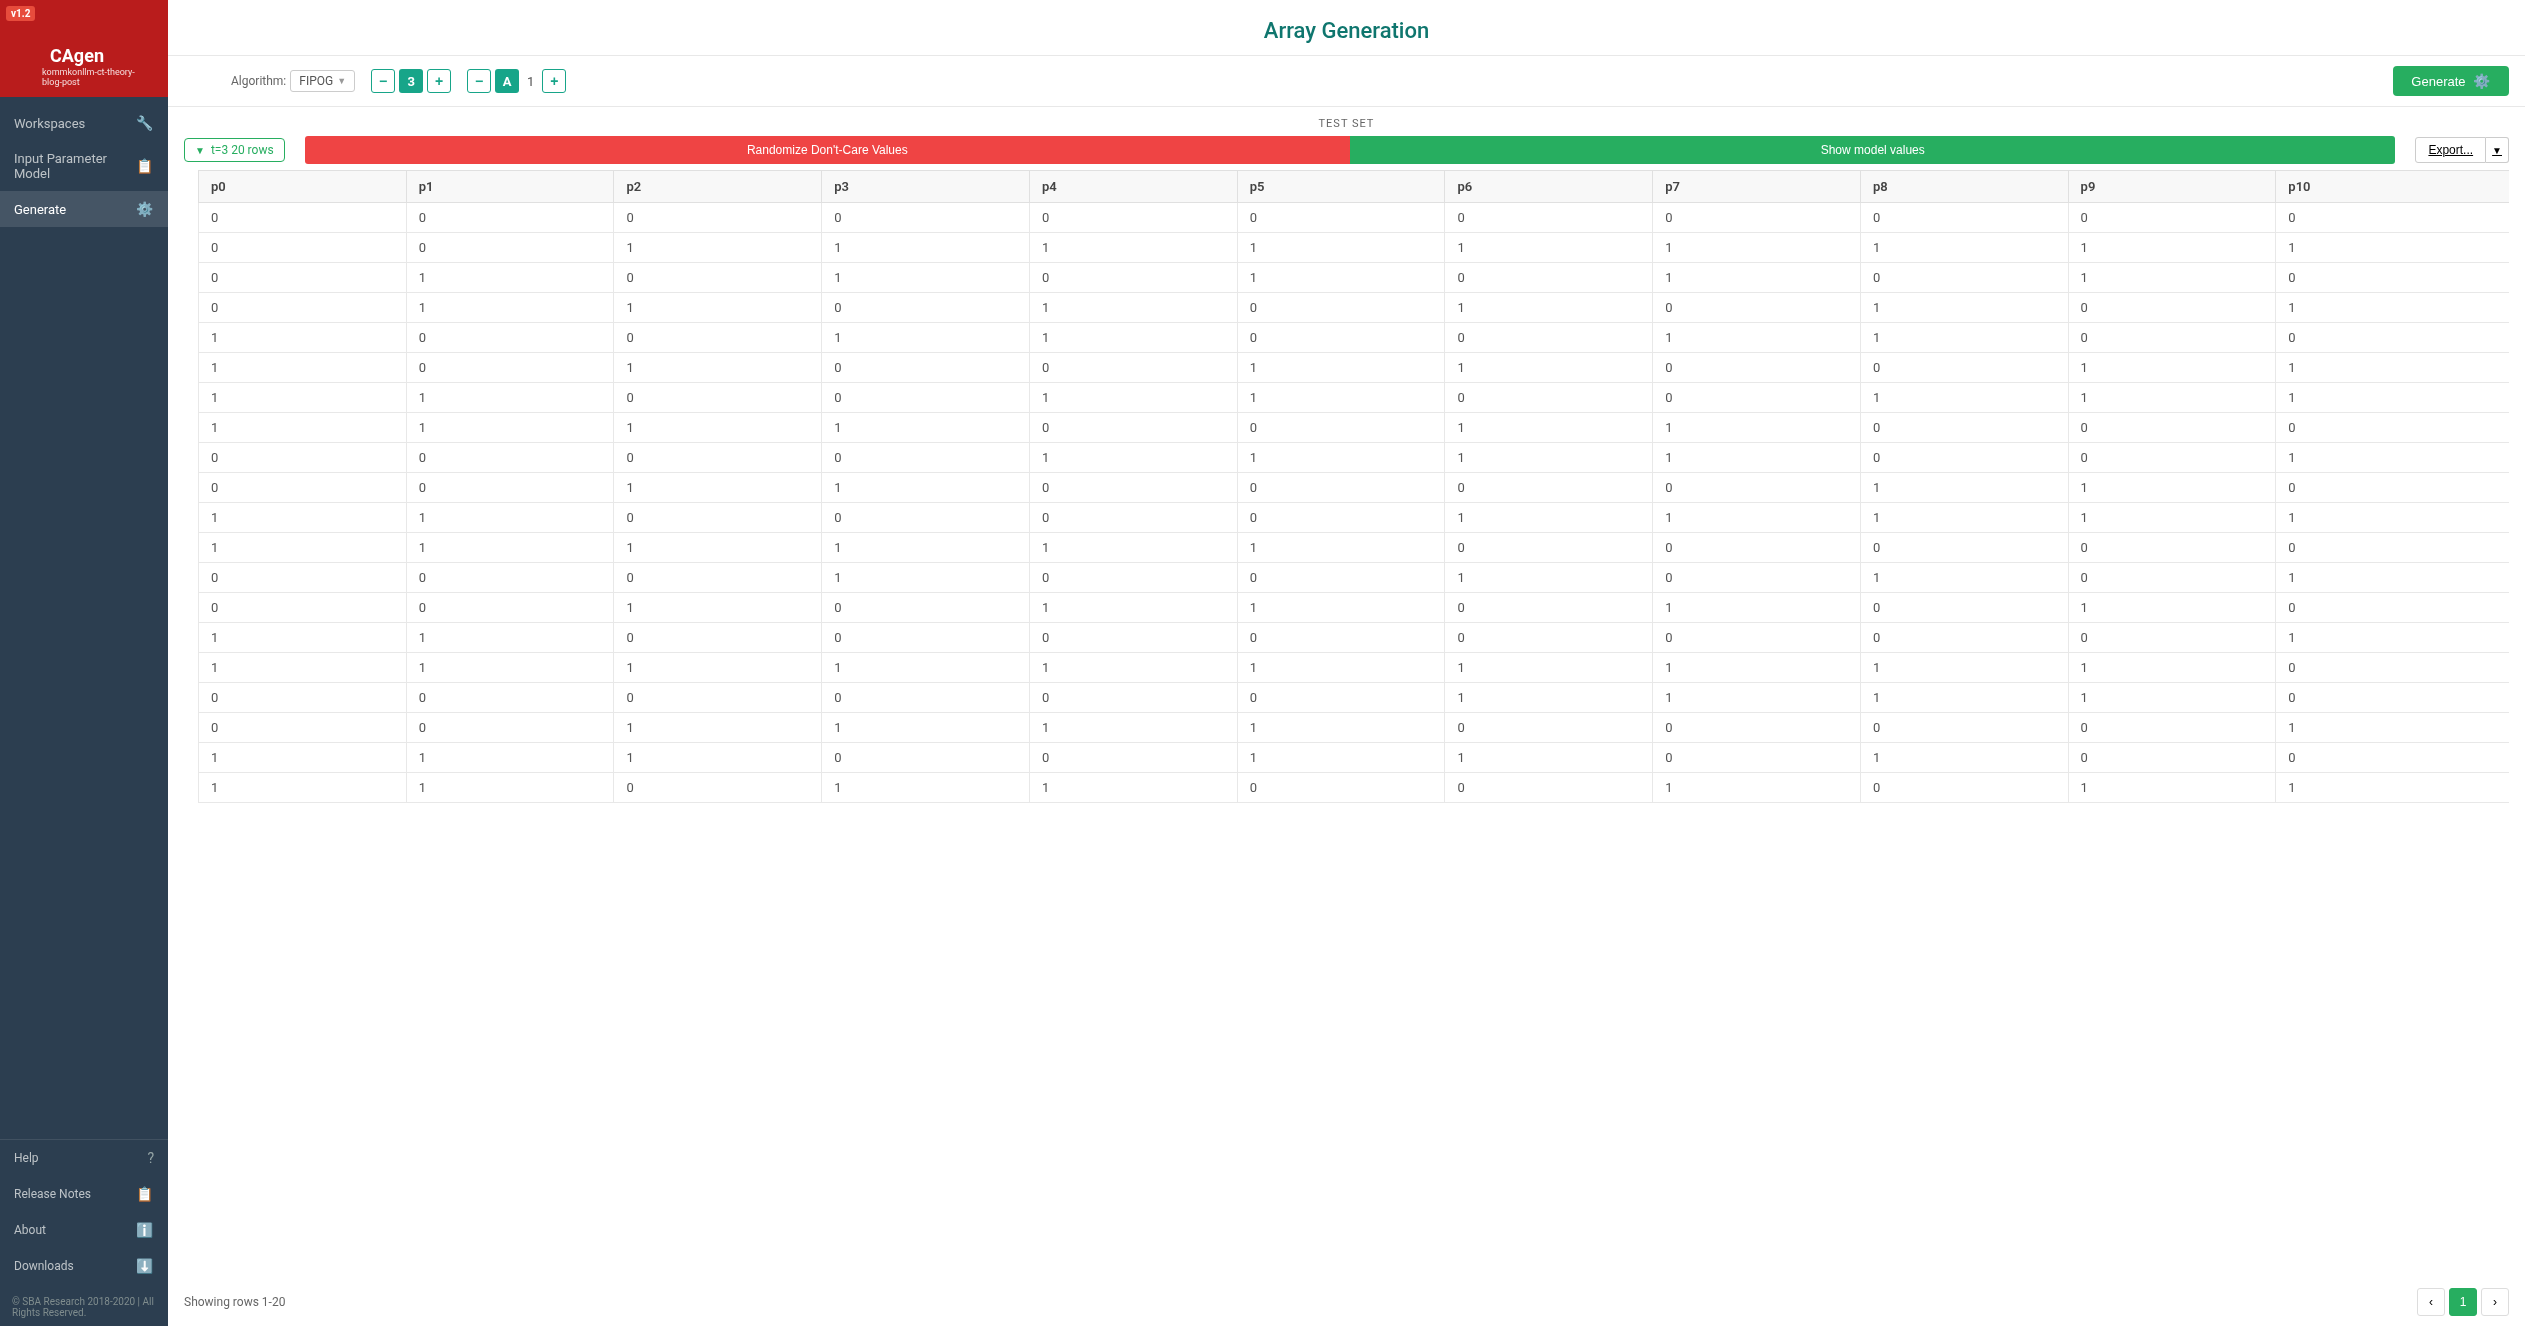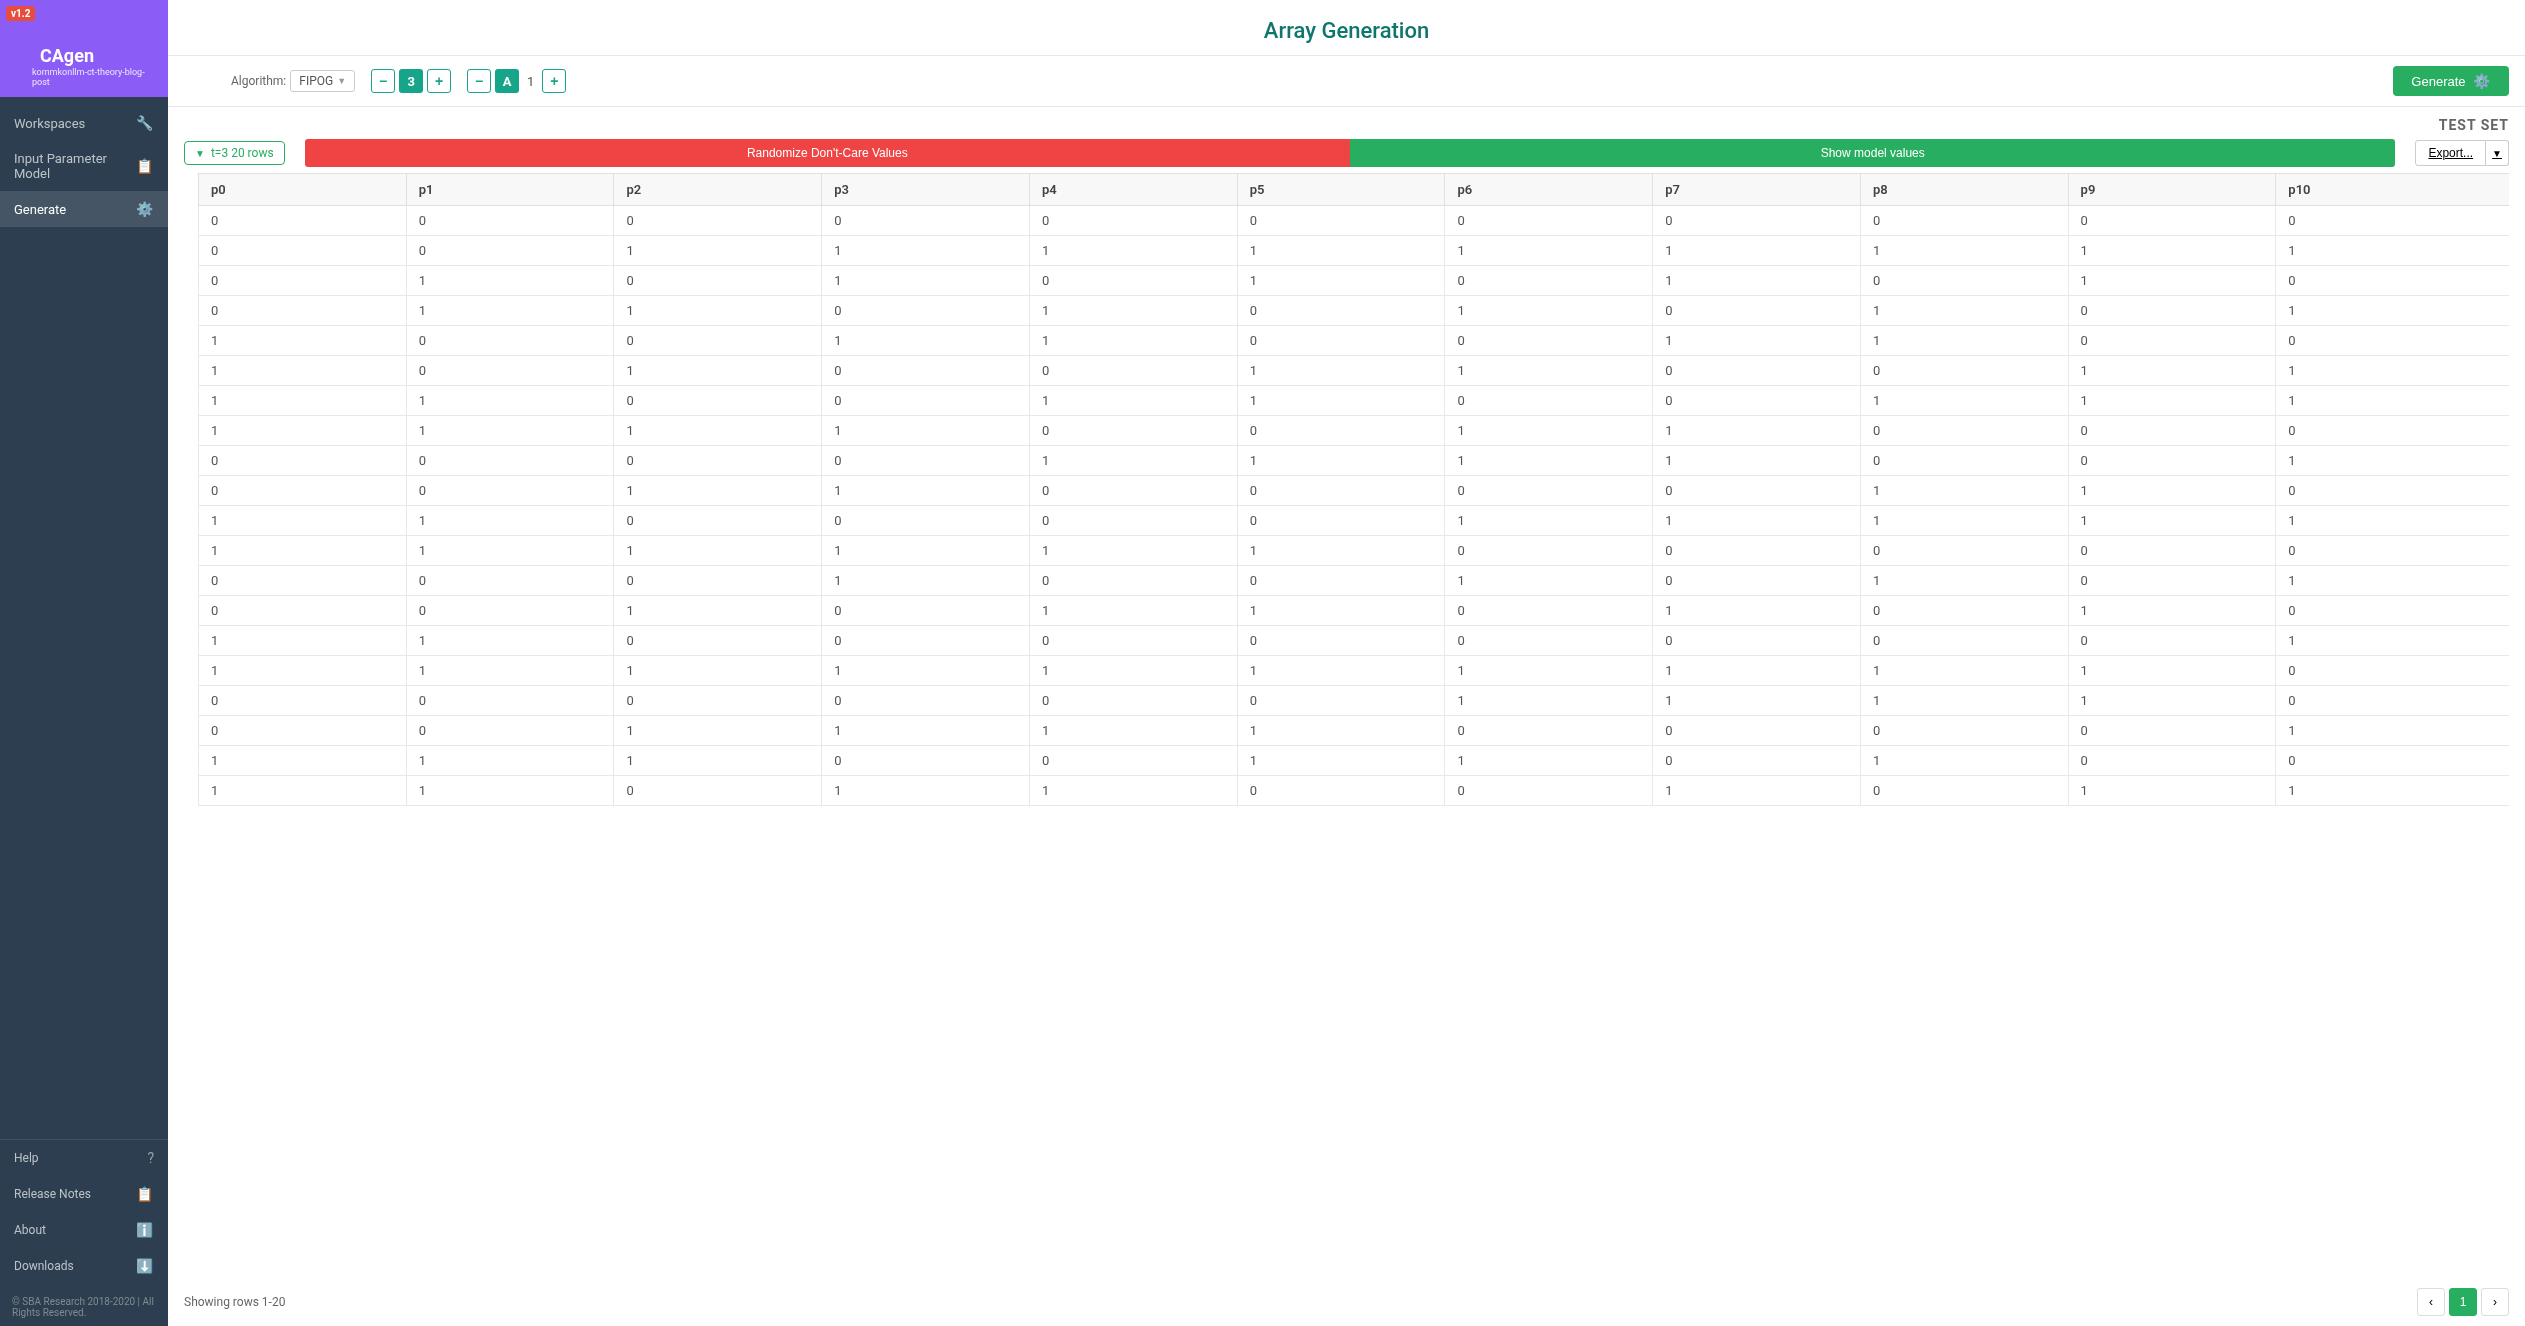--- a/index.html
+++ b/index.html
@@ -10,22 +10,22 @@
       width: 168px;
       min-width: 168px;
       background: #2c3e50;
       display: flex;
       flex-direction: column;
       color: #ecf0f1;
       height: 100vh;
       position: relative;
     }
     .sidebar-header {
-      background: #8b5cf6;
-      padding: 10px 12px;
+      background: #b91c1c;
+      padding: 10px 22px;
       display: flex;
       align-items: center;
       gap: 8px;
       position: relative;
     }
     .version-badge {
       background: #e74c3c;
       color: white;
       font-size: 10px;
       font-weight: bold;
@@ -175,23 +175,23 @@
 
     
     .table-area {
       flex: 1;
       overflow: hidden;
       display: flex;
       flex-direction: column;
       padding: 0 16px;
     }
     .test-set-label {
-      text-align: right;
-      font-size: 14px;
-      font-weight: 700;
+      text-align: center;
+      font-size: 11px;
+      font-weight: 400;
       color: #666;
       letter-spacing: 1px;
       padding: 10px 0 6px;
     }
     .table-controls {
       display: flex;
       align-items: center;
       justify-content: space-between;
       margin-bottom: 6px;
     }

